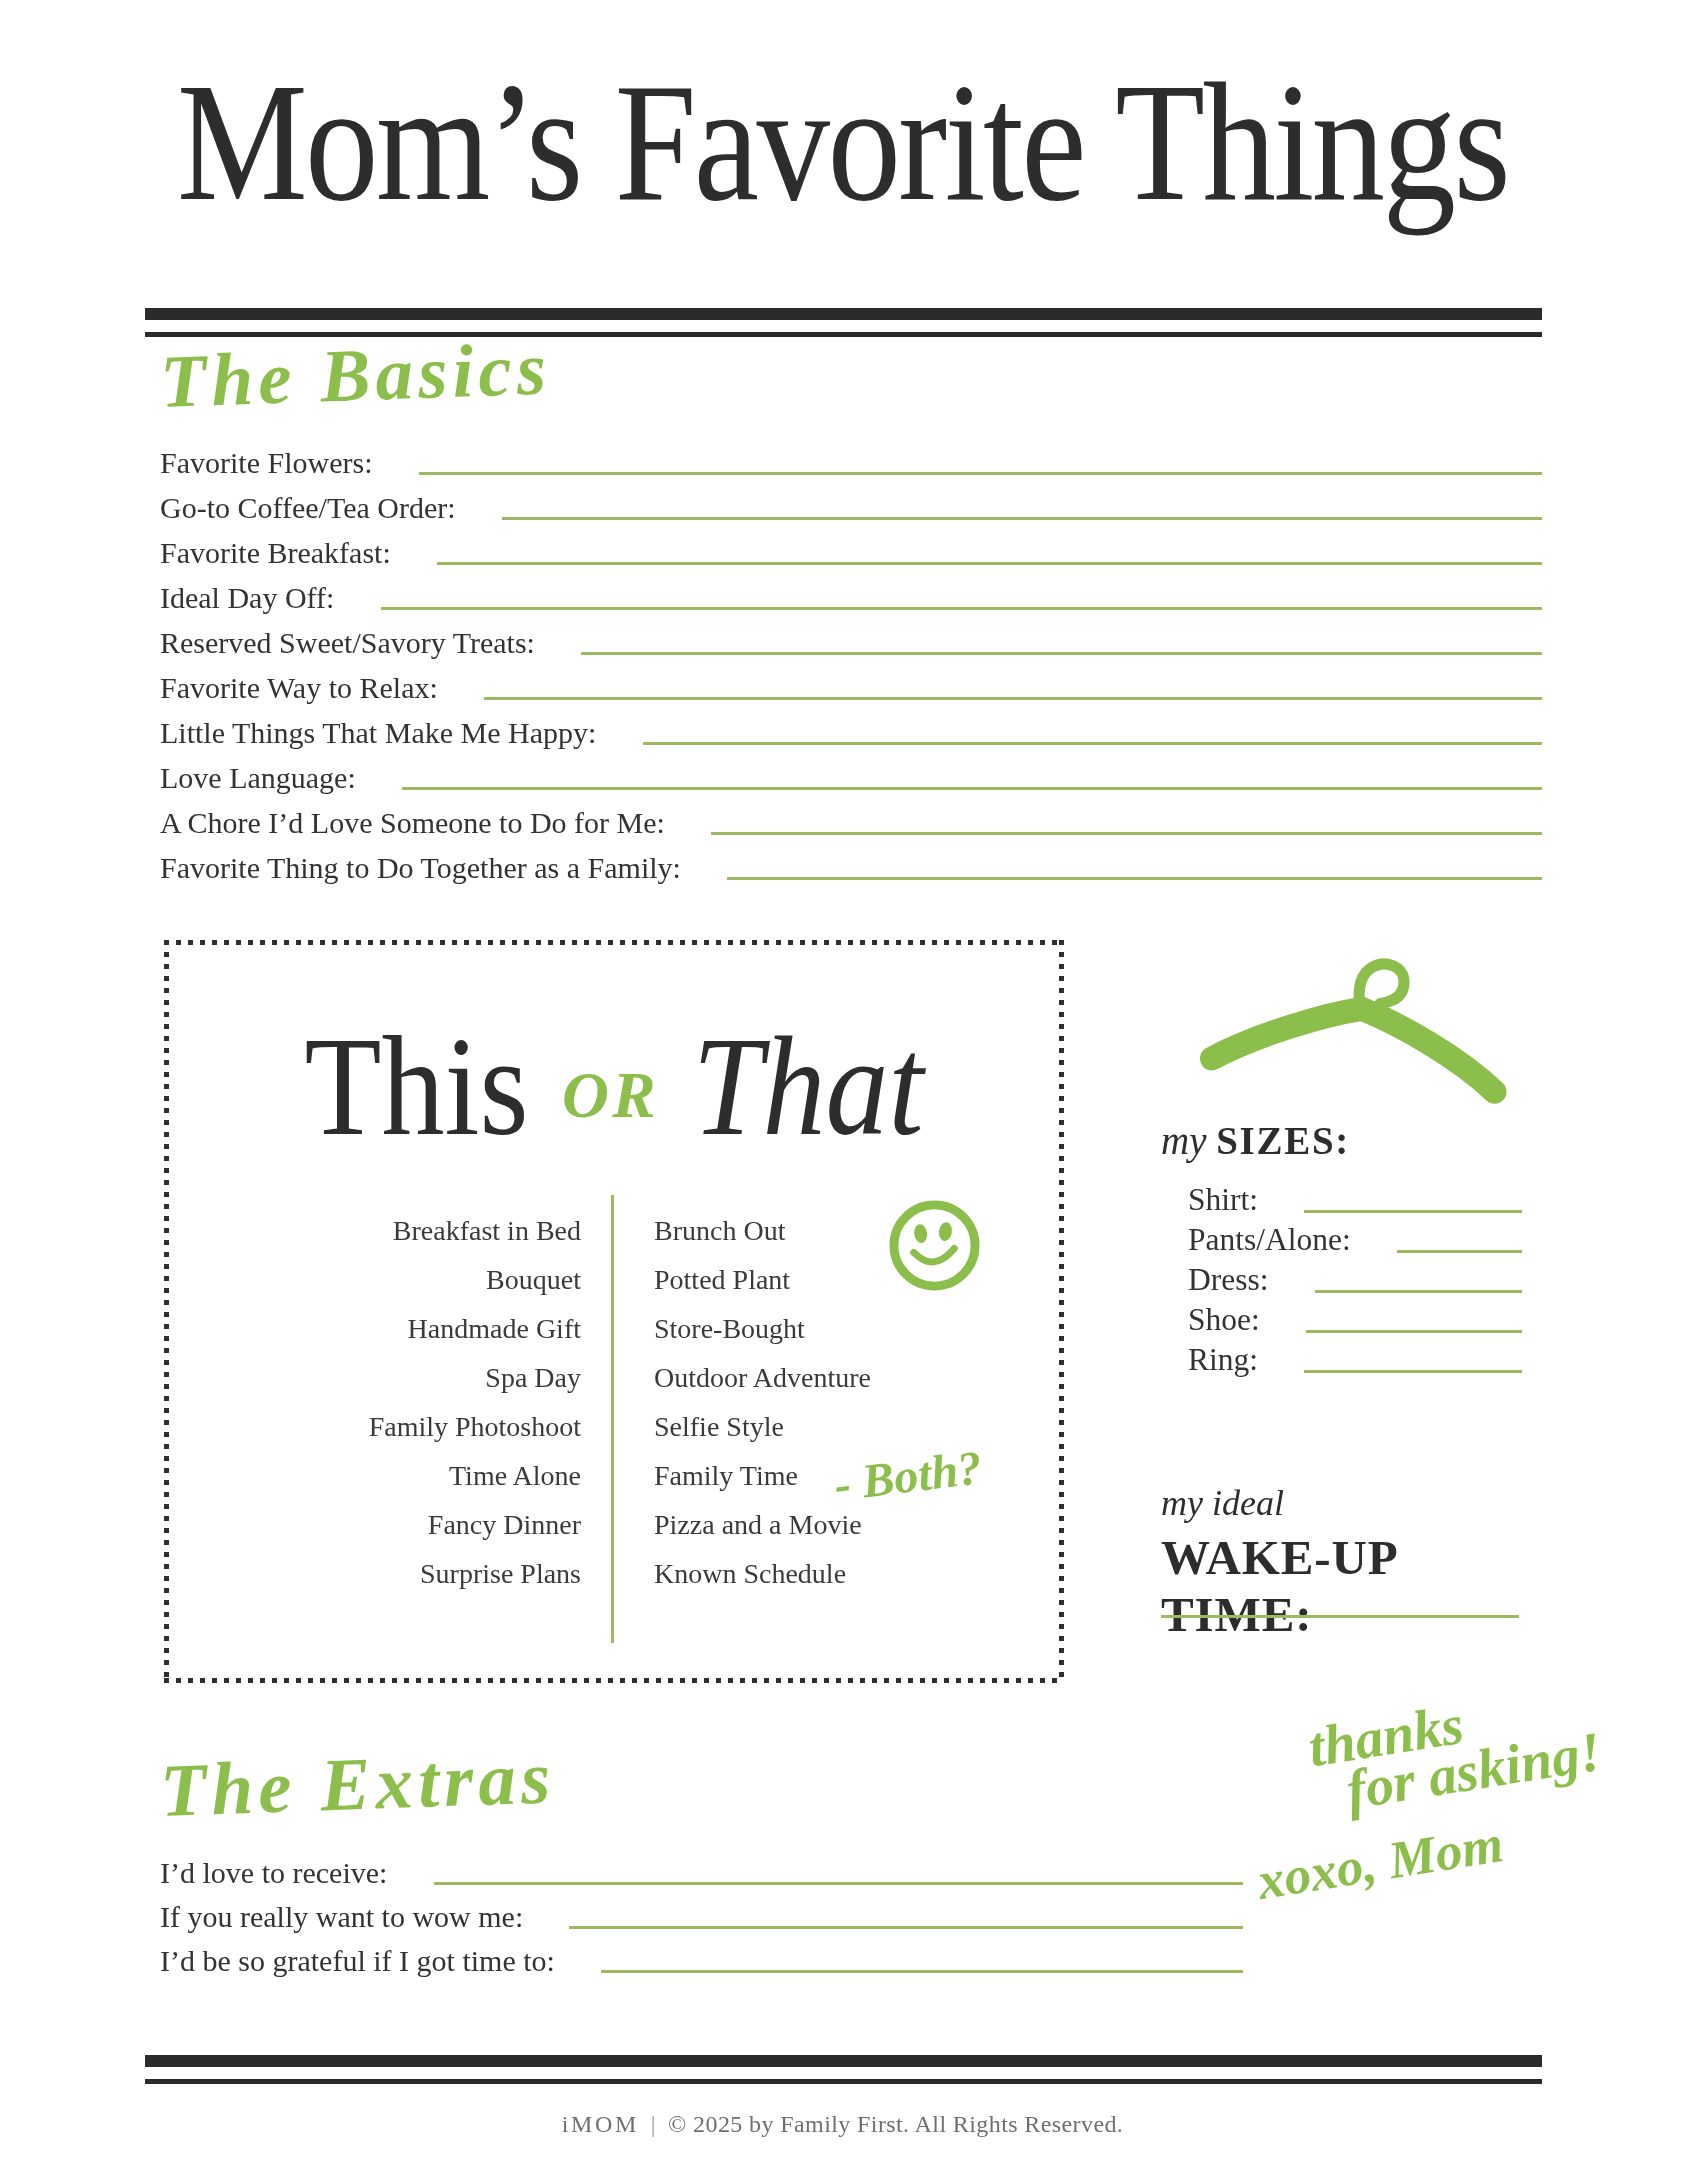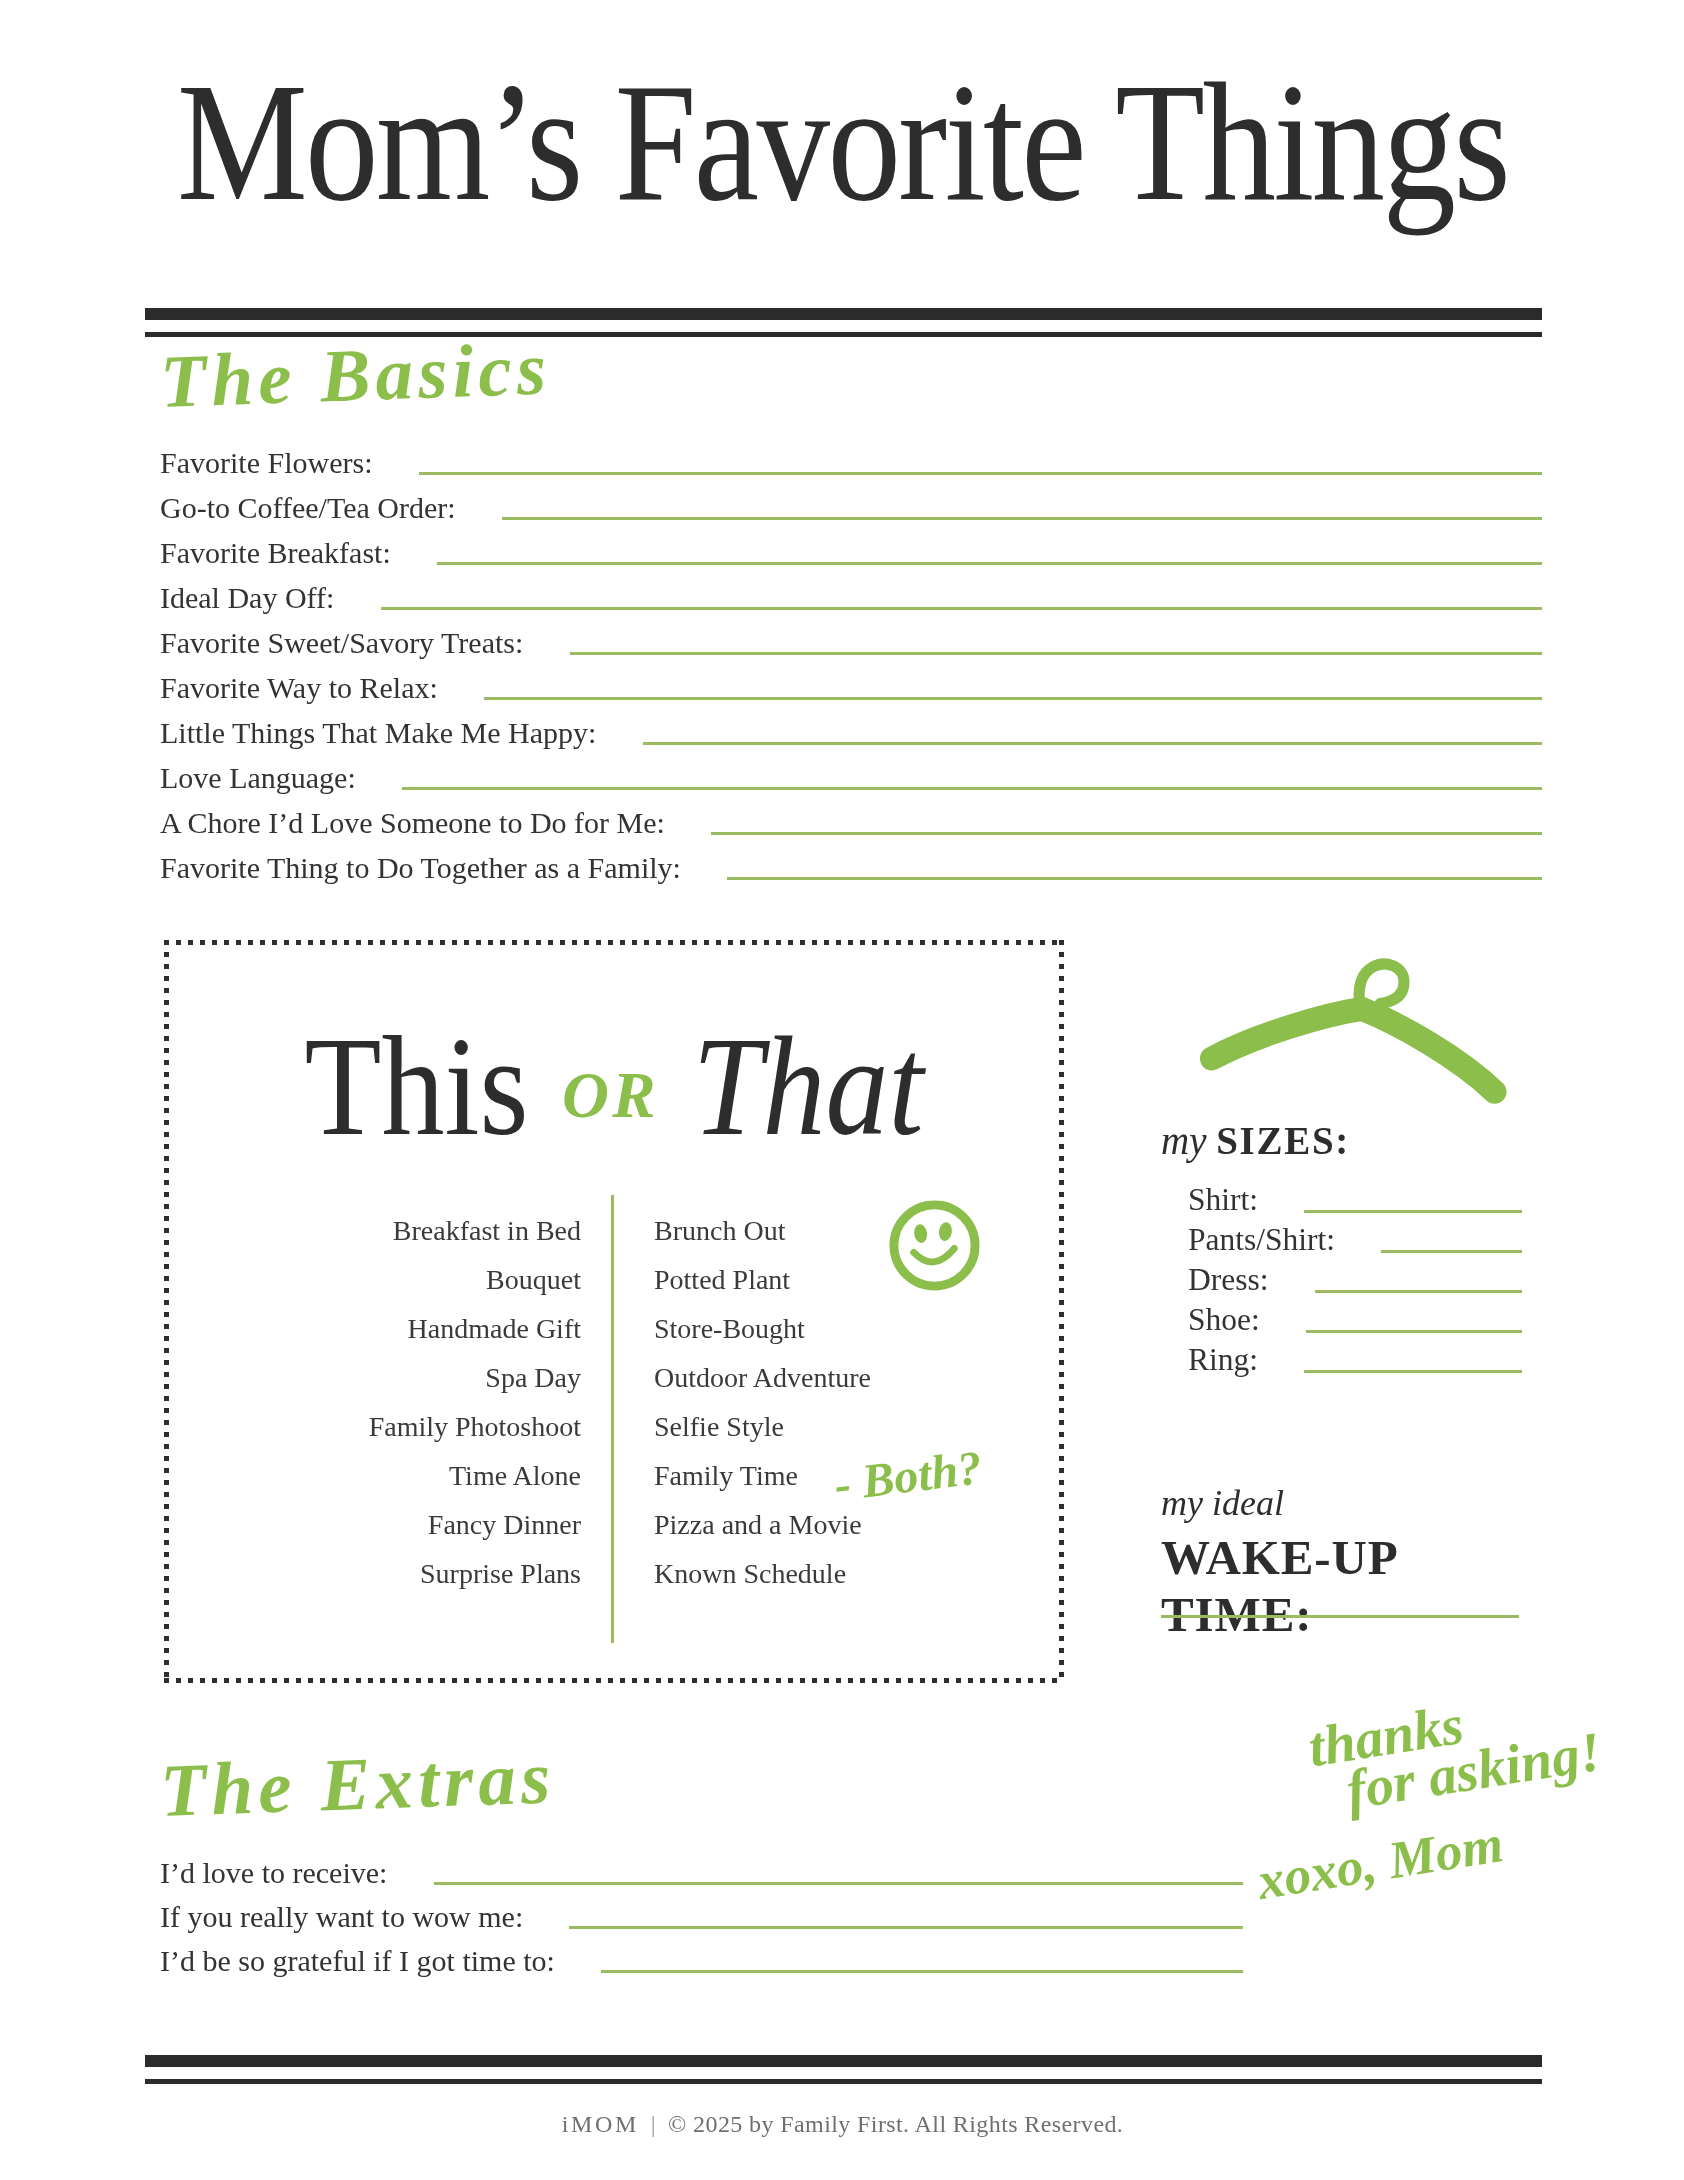--- a/index.html
+++ b/index.html
@@ -111,21 +111,21 @@
       </div>
     <div class="form-row">
         <span class="lbl">Favorite Breakfast:</span>
         <span class="blank"></span>
       </div>
     <div class="form-row">
         <span class="lbl">Ideal Day Off:</span>
         <span class="blank"></span>
       </div>
     <div class="form-row">
-        <span class="lbl">Favorite Sweet/Savory Treats:</span>
+        <span class="lbl">Reserved Sweet/Savory Treats:</span>
         <span class="blank"></span>
       </div>
     <div class="form-row">
         <span class="lbl">Favorite Way to Relax:</span>
         <span class="blank"></span>
       </div>
     <div class="form-row">
         <span class="lbl">Little Things That Make Me Happy:</span>
         <span class="blank"></span>
       </div>
@@ -215,21 +215,21 @@
     <span class="my">my</span>
     <span class="big">SIZES:</span>
   </div>
 
   <div class="rows sizes-rows">
     <div class="form-row">
         <span class="lbl">Shirt:</span>
         <span class="blank"></span>
       </div>
     <div class="form-row">
-        <span class="lbl">Pants/Shirt:</span>
+        <span class="lbl">Pants/Alone:</span>
         <span class="blank"></span>
       </div>
     <div class="form-row">
         <span class="lbl">Dress:</span>
         <span class="blank"></span>
       </div>
     <div class="form-row">
         <span class="lbl">Shoe:</span>
         <span class="blank"></span>
       </div>

